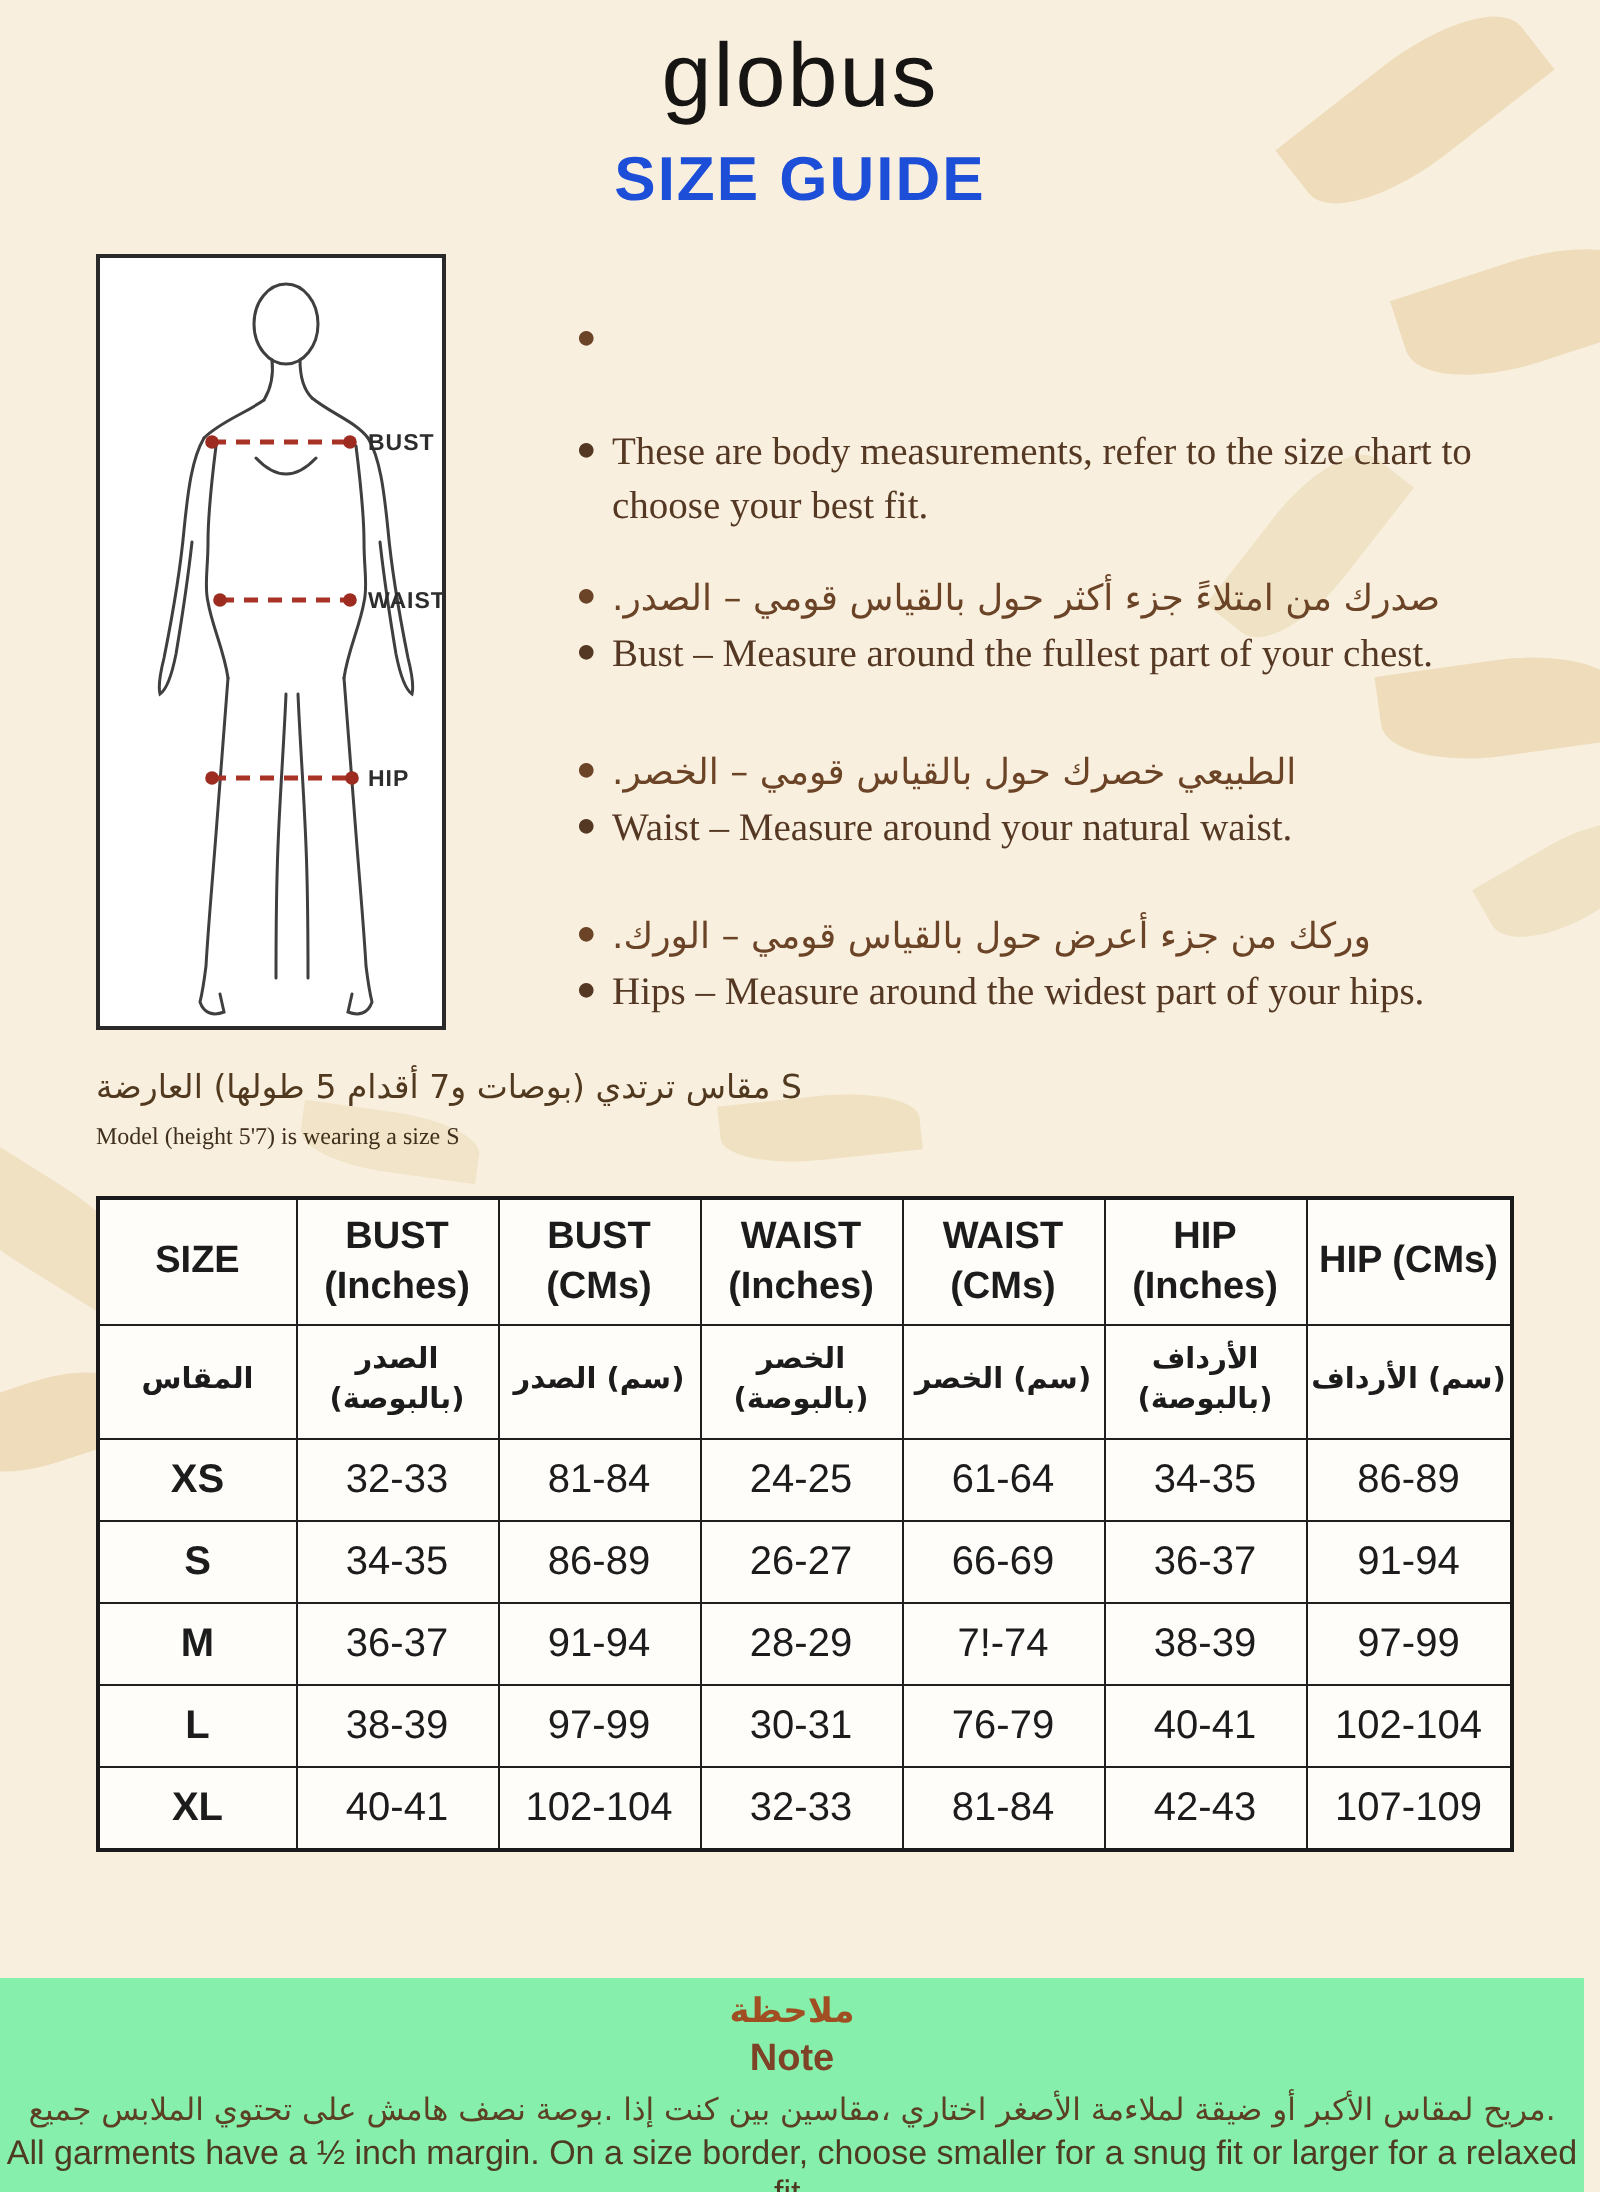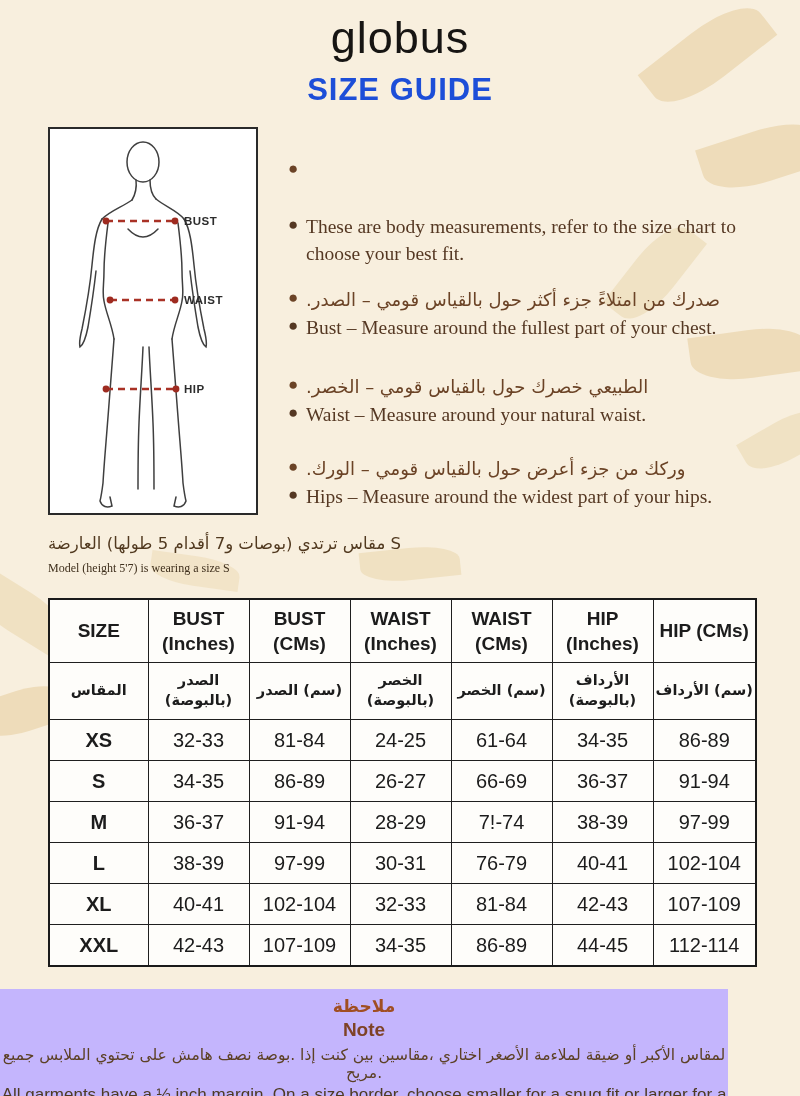--- a/index.html
+++ b/index.html
@@ -10,21 +10,21 @@
   }
   .leaf{position:absolute;border-radius:0 50% 0 50%;z-index:0;}
   .content{position:absolute;z-index:1;}
 
   #logo{top:12px;left:0;width:100%;text-align:center;
     font-family:"Liberation Sans",sans-serif;font-size:45px;font-weight:400;
     letter-spacing:1px;color:#171513;}
   #ptitle{top:72px;left:0;width:100%;text-align:center;
     font-size:31px;font-weight:700;letter-spacing:1px;color:#1d4ed8;}
 
-  #figbox{left:48px;top:127px;width:210px;height:388px;background:#ffffff;
+  #figbox{left:48px;top:127px;width:175px;height:388px;background:#ffffff;
     border:2px solid #2a2a2a;box-sizing:border-box;}
 
   #bullets{left:288px;top:155px;width:460px;height:380px;}
   .bitem{position:absolute;left:0;display:flex;align-items:flex-start;}
   .bdot{width:18px;flex:0 0 18px;font-size:17px;line-height:24px;}
   .btxt{flex:1;}
   .bl{white-space:nowrap;}
   .ar{direction:ltr;font-family:"DejaVu Sans",sans-serif;font-size:18px;
     line-height:27px;color:#6b4326;}
   .en{font-family:"Liberation Serif",serif;font-size:19.5px;line-height:27px;color:#553823;}
@@ -41,21 +41,21 @@
   table{border-collapse:collapse;width:707px;table-layout:fixed;background:#fefdfa;}
   td,th{border:1.5px solid #1f1f1f;text-align:center;vertical-align:middle;
     padding:0;color:#1c1c1c;}
   table{border:2.5px solid #1a1a1a;}
   tr.hen th{height:62px;font-size:19px;font-weight:700;line-height:1.32;}
   tr.har td{height:56px;font-family:"DejaVu Sans",sans-serif;font-size:14.5px;
     font-weight:700;line-height:1.35;}
   tr.drow td{height:40px;font-size:20px;}
   tr.drow td.szc{font-weight:700;}
 
-  #noteband{left:0;top:989px;width:728px;height:107px;background:#c4b5fd;}
+  #noteband{left:0;top:989px;width:792px;height:107px;background:#86efac;}
   #noteband div{text-align:center;}
   #note-title-ar{padding-top:7px;font-family:"DejaVu Sans",sans-serif;
     font-size:17px;font-weight:700;color:#a04e22;}
   #note-title-en{padding-top:3px;font-size:19px;font-weight:700;color:#7e4226;}
   #note-body-ar{padding-top:5px;direction:ltr;font-family:"DejaVu Sans",sans-serif;
     font-size:15.5px;color:#5c4024;}
   #note-body-en{padding-top:3px;font-size:17px;color:#4e3a22;}
 </style>
 </head>
 <body>
@@ -241,29 +241,20 @@
     </tr>
     <tr class="drow">
       <td class="szc">XL</td>
       <td>40-41</td>
       <td>102-104</td>
       <td>32-33</td>
       <td>81-84</td>
       <td>42-43</td>
       <td>107-109</td>
     </tr>
-    <tr class="drow">
-      <td class="szc">XXL</td>
-      <td>42-43</td>
-      <td>107-109</td>
-      <td>34-35</td>
-      <td>86-89</td>
-      <td>44-45</td>
-      <td>112-114</td>
-    </tr>
   </tbody>
     </table>
 </div>
 
 <div class="content" id="noteband">
   <div id="note-title-ar" class="arv"><span class="tok">ملاحظة</span></div>
   <div id="note-title-en">Note</div>
   <div id="note-body-ar" class="arv"><span class="tok">جميع</span> <span class="tok">الملابس</span> <span class="tok">تحتوي</span> <span class="tok">على</span> <span class="tok">هامش</span> <span class="tok">نصف</span> <span class="tok">بوصة.</span> <span class="tok">إذا</span> <span class="tok">كنت</span> <span class="tok">بين</span> <span class="tok">مقاسين،</span> <span class="tok">اختاري</span> <span class="tok">الأصغر</span> <span class="tok">لملاءمة</span> <span class="tok">ضيقة</span> <span class="tok">أو</span> <span class="tok">الأكبر</span> <span class="tok">لمقاس</span> <span class="tok">مريح.</span></div>
   <div id="note-body-en">All garments have a ½ inch margin. On a size border, choose smaller for a snug fit or larger for a relaxed fit.</div>
 </div>

